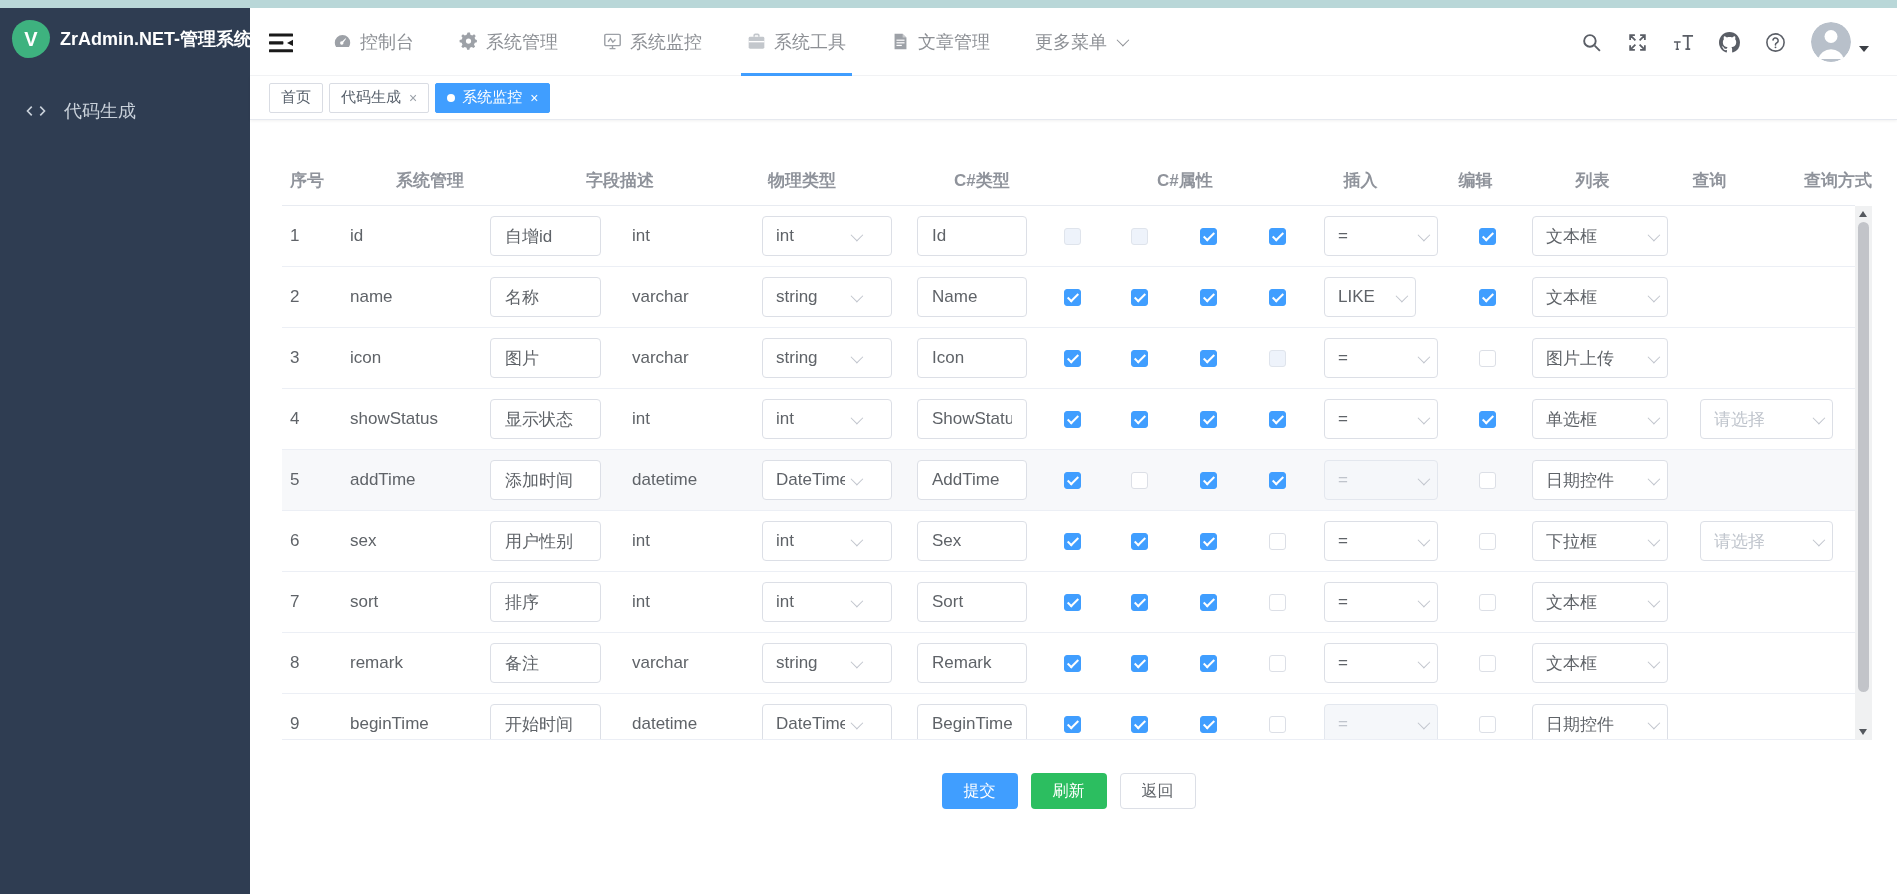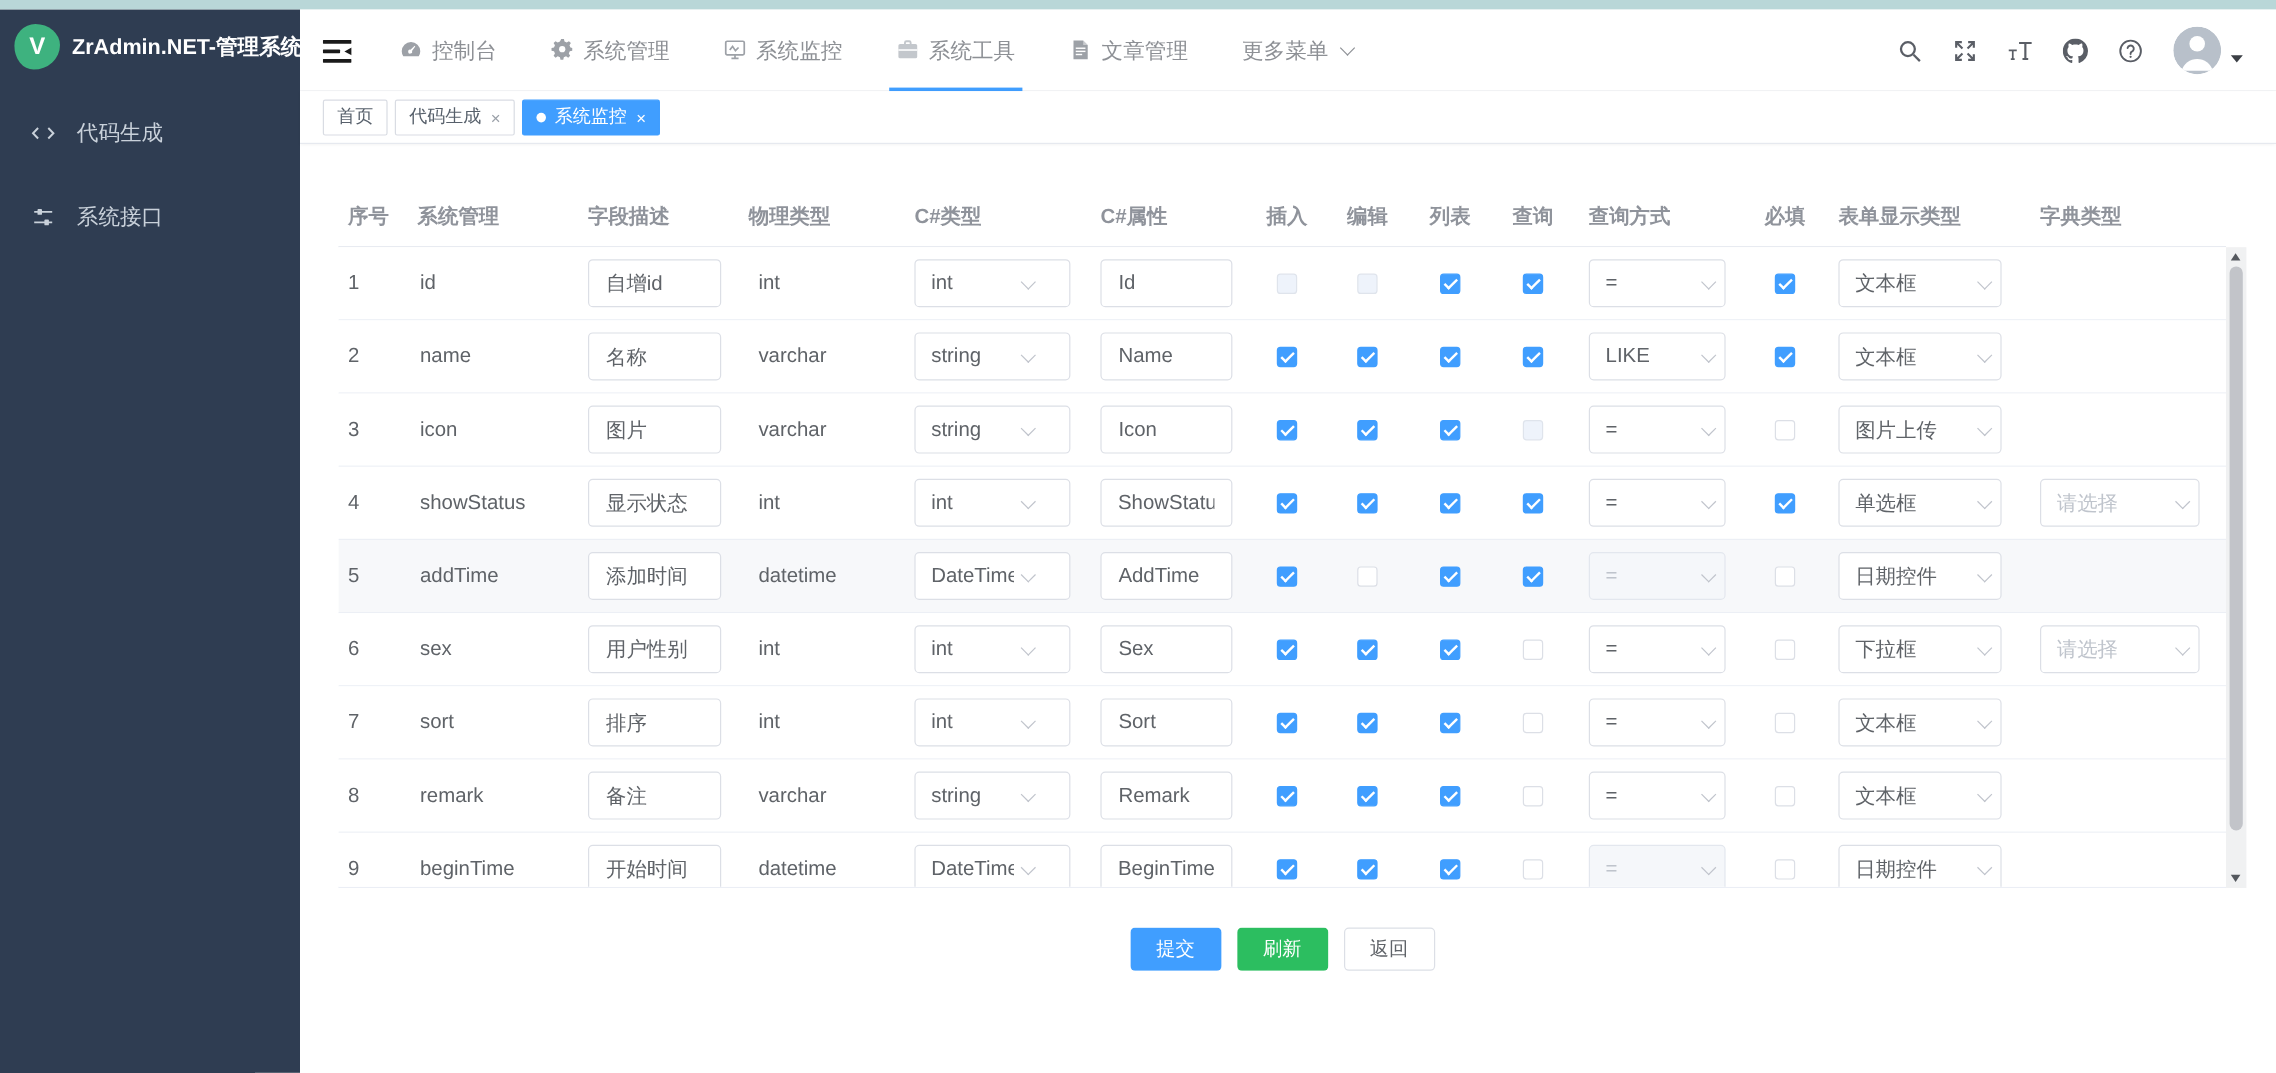--- a/index.html
+++ b/index.html
@@ -51,21 +51,21 @@
 
   
   .content { padding:26px 25px 0 32px; }
   .tabs { display:flex; gap:49px; border-bottom:1px solid #e4e7ed; }
   .tab { font-size:19px; color:#303133; padding:2px 2px 18px; cursor:pointer; position:relative; }
   .tab.active { color:#409eff; }
   .tab.active::after { content:''; position:absolute; left:0; right:0; bottom:-1px; height:3px; background:#409eff;}
 
   .table-wrap { margin-top:10px; position:relative; --cols:60px 136px 134px 138px 155px 135px 65px 69px 69px 69px 143px 65px 168px 167px; }
   .thead { display:grid; grid-template-columns:var(--cols); height:50px; align-items:center;
-    border-bottom:1px solid #e8ebf1; color:#8f939b; font-weight:bold; font-size:17px; width:1573px;}
+    border-bottom:1px solid #e8ebf1; color:#8f939b; font-weight:bold; font-size:17px; width:1573px;gap:48px;}
   .th { padding-left:12px; white-space:nowrap; }
   .thead .th:nth-child(1){ padding-left:8px; }
   .thead .th:nth-child(2){ padding-left:6px; }
   .thead .th:nth-child(7),.thead .th:nth-child(8),.thead .th:nth-child(9),
   .thead .th:nth-child(10),.thead .th:nth-child(12){ text-align:center; padding-left:0; }
   .tbody { height:534px; overflow:hidden; position:relative; width:1573px; border-bottom:1px solid #ebeef5;}
   .tr { display:grid; grid-template-columns:var(--cols); height:61px; align-items:center;
     border-bottom:1px solid #eceff5; font-size:17px; color:#5f6368; background:#fff;}
   .tr.hl { background:#f7f8fa; }
   .td { display:flex; align-items:center; }
@@ -123,30 +123,20 @@
     <span class="app-title">ZrAdmin.NET-管理系统</span>
   </div>
   <div class="side-menu" id="side-menu">
       <div class="side-item">
         <span class="ic s-icon" style="display: inline-flex;">
           <svg viewBox="0 0 16 16" fill="none" stroke="currentColor" stroke-width="1.3" style="width: 20px; height: 20px;">
             <path d="M4.6 4.5 1.2 8l3.4 3.5M11.4 4.5 14.8 8l-3.4 3.5"></path>
           </svg>
         </span>
         <span class="s-label">代码生成</span>
-      </div>
-      <div class="side-item">
-        <span class="ic s-icon" style="display: inline-flex;">
-          <svg viewBox="0 0 16 16" fill="none" stroke="currentColor" stroke-width="1.2" style="width: 20px; height: 20px;">
-            <path d="M2 4.5h12M2 11.5h12"></path>
-            <rect x="4.2" y="2.6" width="3" height="3.8" rx="0.6" fill="currentColor" stroke="none"></rect>
-            <rect x="8.8" y="9.6" width="3" height="3.8" rx="0.6" fill="currentColor" stroke="none"></rect>
-          </svg>
-        </span>
-        <span class="s-label">系统接口</span>
       </div>
     </div>
 </div>
 
 <div class="main">
   <div class="navbar">
     <span class="hamburger" id="hamburger">
         <span class="ic" style="display: inline-flex;">
           <svg viewBox="0 0 20 18" fill="currentColor" style="width: 24px; height: 24px;">
             <rect y="1" width="20" height="2.6" rx="0.5"></rect>
@@ -366,21 +356,21 @@
             <div class="td">
               <span class="cb checked"></span>
             </div>
             <div class="td">
               <span class="cb checked"></span>
             </div>
             <div class="td">
               <span class="cb checked"></span>
             </div>
             <div class="td">
-              <div class="sel" style="width: 114px;">
+              <div class="sel" style="width: 92px;">
                 <span class="v">LIKE</span>
                 <i class="chev"></i>
               </div>
             </div>
             <div class="td">
               <span class="cb checked"></span>
             </div>
             <div class="td">
               <div class="sel" style="width: 136px;">
                 <span class="v">文本框</span>

